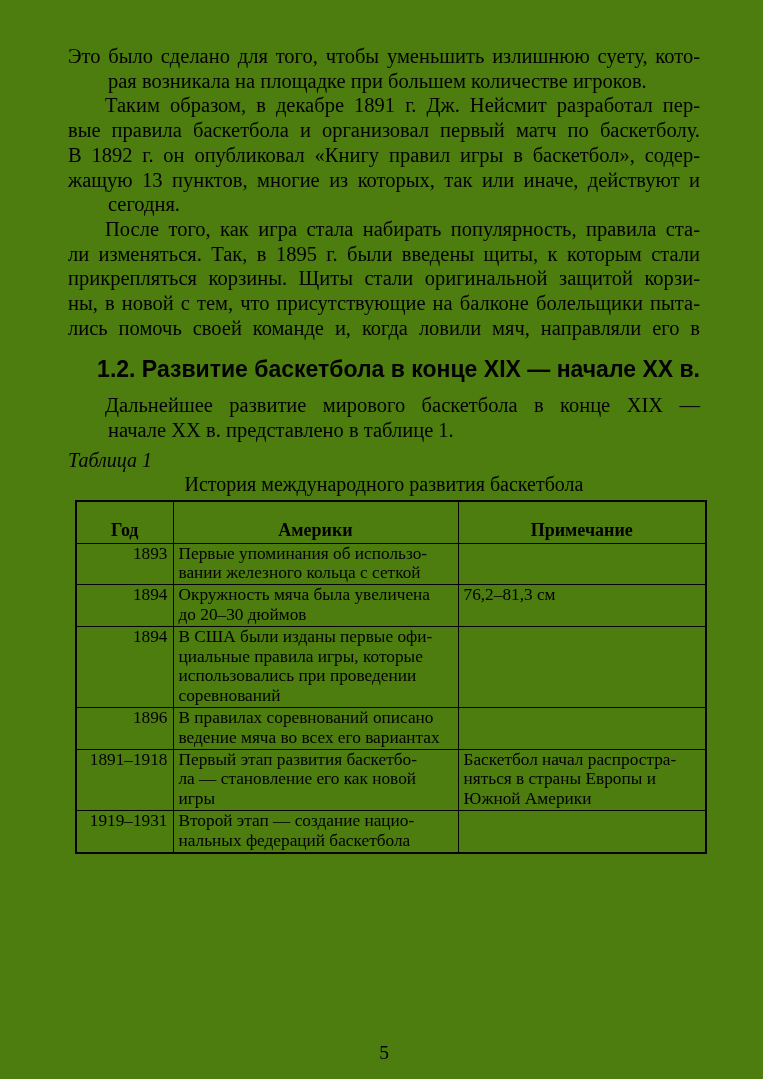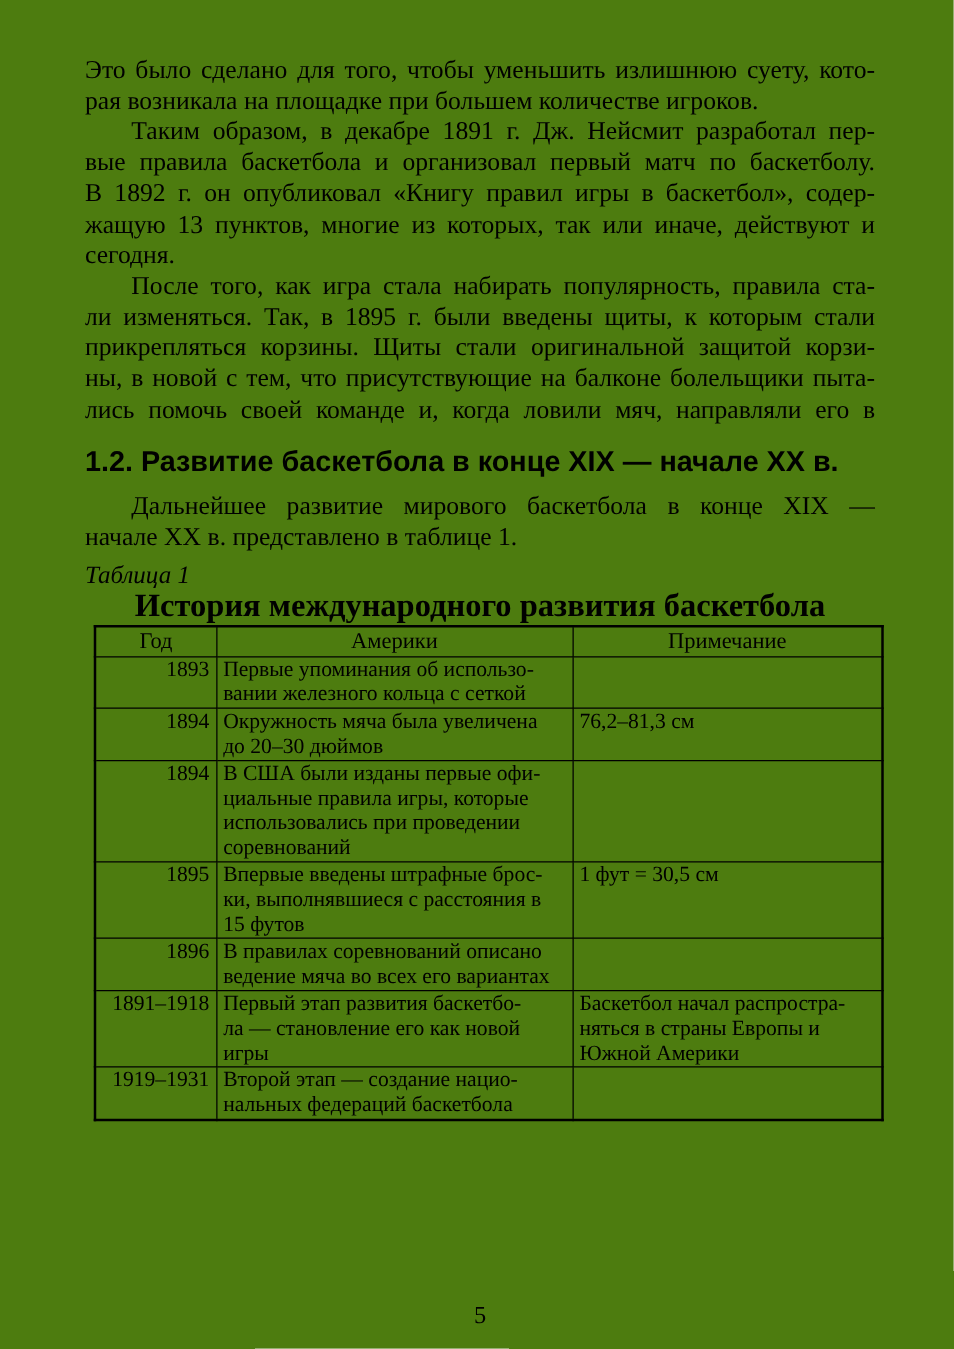--- a/index.html
+++ b/index.html
@@ -16,62 +16,62 @@
     flex-direction: column;
     overflow: hidden;
   }
   .para { margin: 0; }
   .ln {
     font-size: 20.5px;
     line-height: 24.7px;
     text-align: justify;
     text-align-last: justify;
   }
-  .ln.end { text-align-last: auto; }
+  .ln.end { text-align-last: auto; margin-left: 40px; }
   .ln.ind { text-indent: 37px; }
   .heading {
     font-family: "Liberation Sans", "DejaVu Sans", sans-serif;
     font-weight: bold;
     font-size: 23px;
     line-height: 27px;
-    text-align: left;
+    text-align: right;
     margin: 16px 0 10px 0;
   }
   .tbl-label {
     font-style: italic;
     font-size: 20px;
     line-height: 24px;
     margin-top: 5px;
   }
   .tbl-title {
-    font-weight: bold;
+    font-weight: normal;
     text-align: center;
-    font-size: 26px;
+    font-size: 20px;
     line-height: 23px;
     margin: 1px 0 4px 0;
   }
   table.history {
     border-collapse: collapse;
     table-layout: fixed;
     width: 630px;
     margin-left: 7px;
     border: 2px solid #000;
   }
   .history th, .history td {
     border: 1px solid #000;
     vertical-align: top;
     padding: 0 5px 1px 5px;
     font-size: 17.3px;
     line-height: 19.8px;
   }
   .history th {
-    font-weight: normal;
+    font-weight: bold;
     text-align: center;
     font-size: 18px;
-    padding: 1px 5px 2px 5px;
+    padding: 19px 5px 2px 5px;
     border-bottom: 1.5px solid #000;
   }
   .history td.year { text-align: right; }
   .history td.event, .history td.note { white-space: pre-line; }
   .page-number {
     margin-top: auto;
     text-align: center;
     font-size: 19.5px;
     line-height: 24px;
   }
@@ -141,27 +141,20 @@
       </tr>
       <tr>
         <td class="year">1894</td>
         <td class="event">В США были изданы первые офи-
 циальные правила игры, которые
 использовались при проведении
 соревнований</td>
         <td class="note"></td>
       </tr>
       <tr>
-        <td class="year">1895</td>
-        <td class="event">Впервые введены штрафные брос-
-ки, выполнявшиеся с расстояния в
-15 футов</td>
-        <td class="note">1 фут = 30,5 см</td>
-      </tr>
-      <tr>
         <td class="year">1896</td>
         <td class="event">В правилах соревнований описано
 ведение мяча во всех его вариантах</td>
         <td class="note"></td>
       </tr>
       <tr>
         <td class="year">1891–1918</td>
         <td class="event">Первый этап развития баскетбо-
 ла — становление его как новой
 игры</td>

